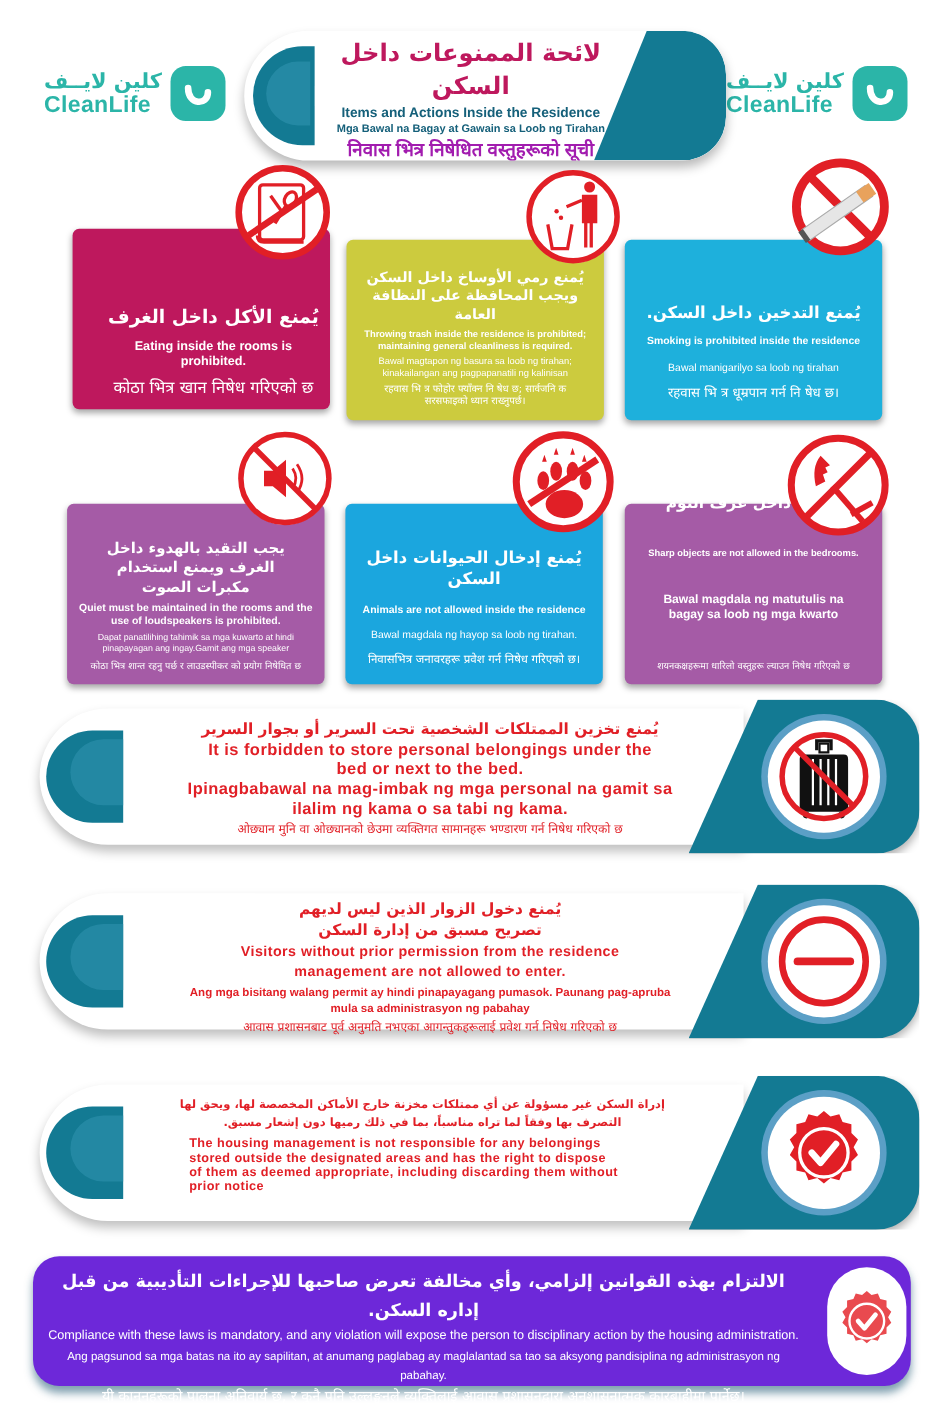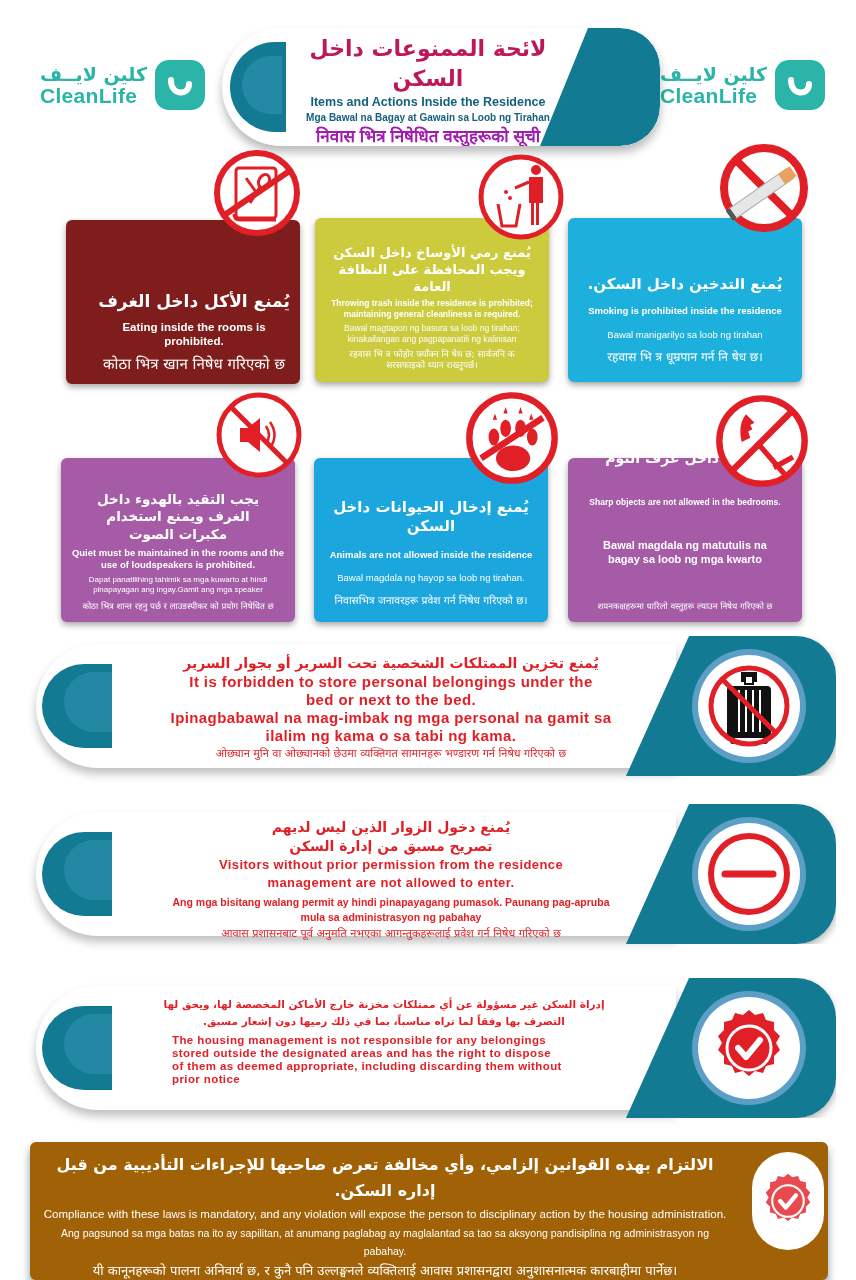--- a/index.html
+++ b/index.html
@@ -28,21 +28,21 @@
   .title-tl { font-size: 10px; font-weight: bold; color: #15607a; line-height: 14px; }
   .title-ne { font-size: 17px; font-weight: bold; color: #a21caf; line-height: 24px; }
 
   
   .card { position: absolute; width: 234px; height: 164px; border-radius: 6px; color: #ffffff; text-align: center; box-shadow: 0 3px 6px rgba(0,0,0,0.35); padding: 0 6px; display: flex; flex-direction: column; justify-content: flex-end; padding-bottom: 10px; }
   .card .ar { font-family: "DejaVu Sans", sans-serif; direction: rtl; font-weight: bold; line-height: 1.3; }
   .card .en { font-weight: bold; line-height: 1.25; }
   .card .tl { line-height: 1.25; }
   .card .ne { line-height: 1.3; font-family: "DejaVu Sans", sans-serif; }
 
-  .c-green { left: 66px; top: 220px; background: #7f1d1d; padding-left: 28px; }
+  .c-green { left: 66px; top: 208px; background: #be185d; padding-left: 28px; }
   .c-olive { left: 315px; top: 218px; background: #cccb3e; }
   .c-cyan  { left: 568px; top: 218px; background: #1eb0dc; }
   .c-purple1 { left: 61px; top: 458px; background: #a55ba6; }
   .c-blue  { left: 314px; top: 458px; background: #1ba6de; }
   .c-purple2 { left: 568px; top: 458px; background: #a55ba6; gap: 28px; }
 
   .ban-icon { position: absolute; width: 90px; height: 90px; }
 
   
   .row { position: absolute; left: 36px; width: 800px; height: 140px; }
@@ -52,21 +52,21 @@
   .row-tab { position: absolute; right: 0; top: 0; width: 210px; height: 140px; background: #137a93; clip-path: polygon(30% 0, 100% 0, 100% 100%, 0 100%); border-radius: 0 40px 40px 0; box-shadow: 0 4px 8px rgba(0,0,0,0.3); }
   .row-badge { position: absolute; right: 30px; top: 13px; width: 114px; height: 114px; border-radius: 50%; background: #5b9fc6; padding: 6px; }
   .row-badge-inner { width: 102px; height: 102px; border-radius: 50%; background: #ffffff; display: flex; align-items: center; justify-content: center; }
   .row-text { position: absolute; left: 100px; top: 8px; width: 510px; text-align: center; color: #e11f26; }
   .row-text .ar { font-family: "DejaVu Sans", sans-serif; direction: rtl; font-weight: bold; font-size: 14px; line-height: 19px; text-align: center; }
   .row-text .en { font-weight: bold; font-size: 15px; line-height: 18px; letter-spacing: 0.4px; }
   .row-text .tl { font-weight: bold; font-size: 12px; line-height: 15px; }
   .row-text .ne { font-family: "DejaVu Sans", sans-serif; font-size: 11px; line-height: 18px; }
 
   
-  .footer { position: absolute; left: 30px; top: 1142px; width: 798px; height: 138px; background: #a16207; border-radius: 6px; box-shadow: 0 6px 8px rgba(22,80,110,0.55); }
+  .footer { position: absolute; left: 30px; top: 1142px; width: 798px; height: 118px; background: #6d28d9; border-radius: 24px; box-shadow: 0 6px 8px rgba(22,80,110,0.55); }
   .footer-text { position: absolute; left: 10px; top: 10px; width: 690px; text-align: center; color: #ffffff; }
   .footer-text .ar { font-family: "DejaVu Sans", sans-serif; direction: rtl; font-weight: bold; font-size: 16px; line-height: 26px; }
   .footer-text .en { font-size: 11.5px; line-height: 20px; }
   .footer-text .tl { font-size: 10.5px; line-height: 18px; }
   .footer-text .ne { font-family: "DejaVu Sans", sans-serif; font-size: 13px; line-height: 22px; }
   .footer-badge { position: absolute; left: 722px; top: 10px; width: 72px; height: 98px; border-radius: 36px; background: #ffffff; display: flex; align-items: center; justify-content: center; }
 </style>
 </head>
 <body>
 

